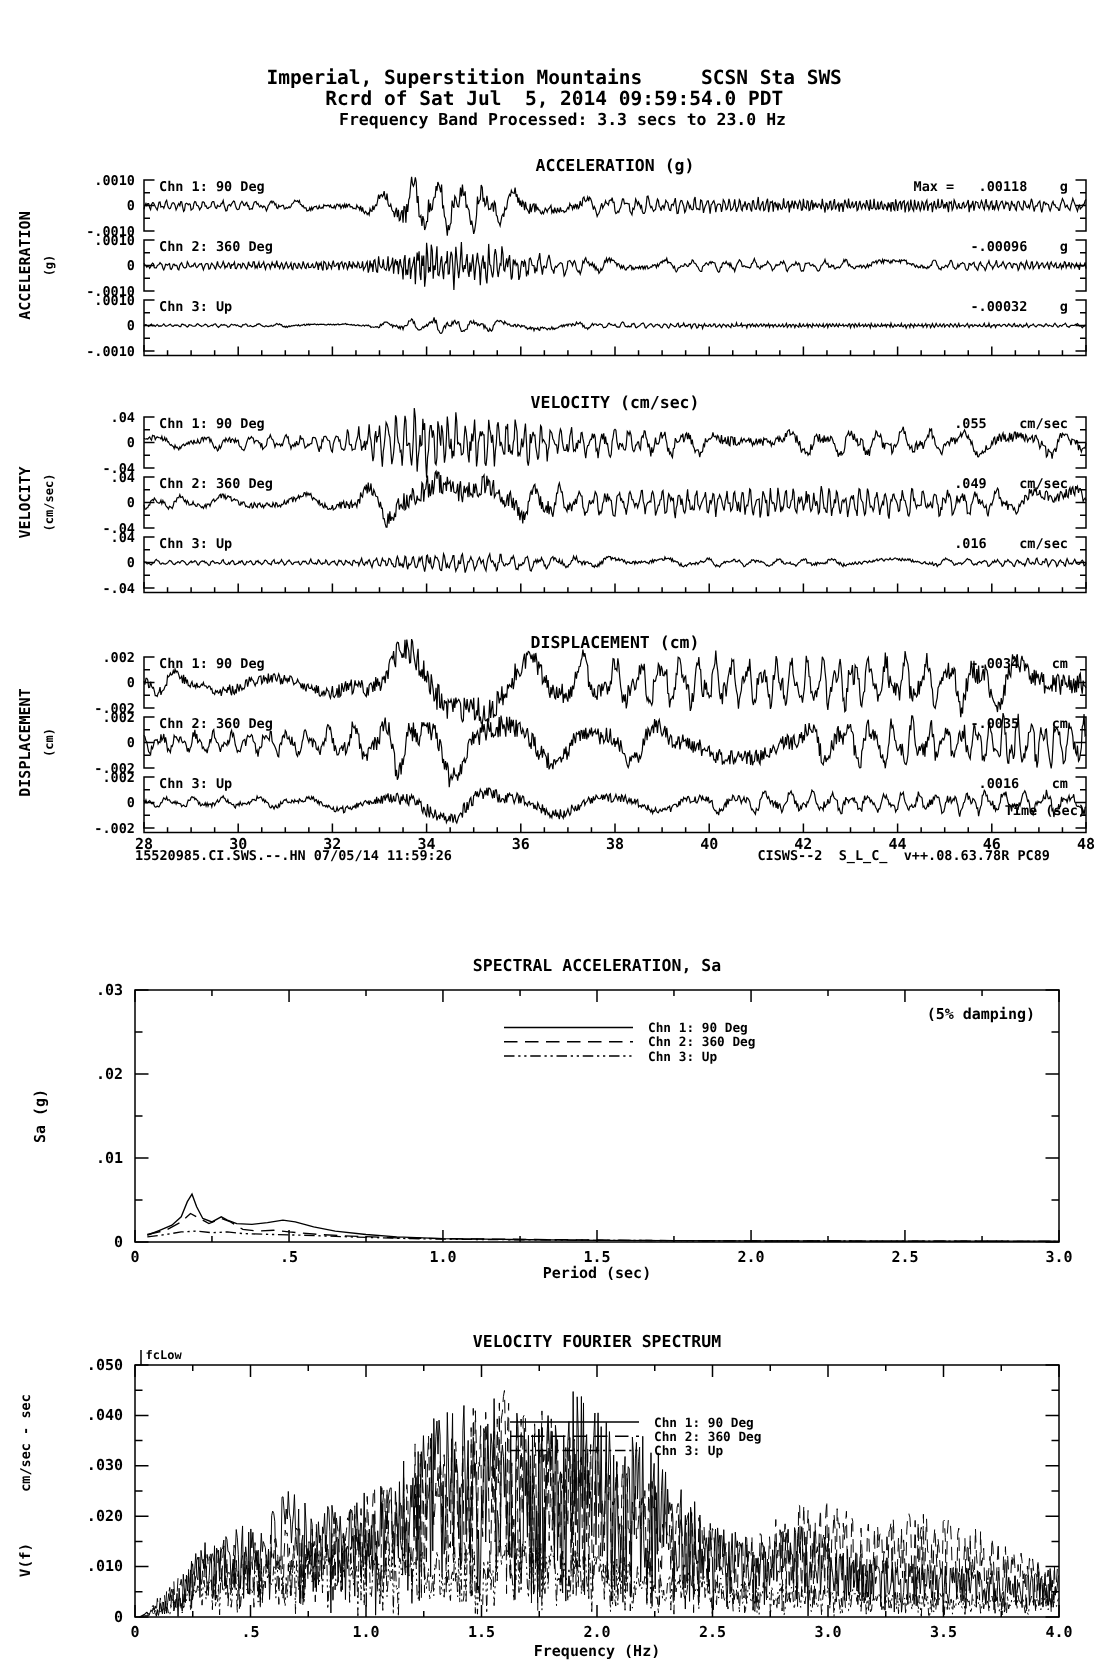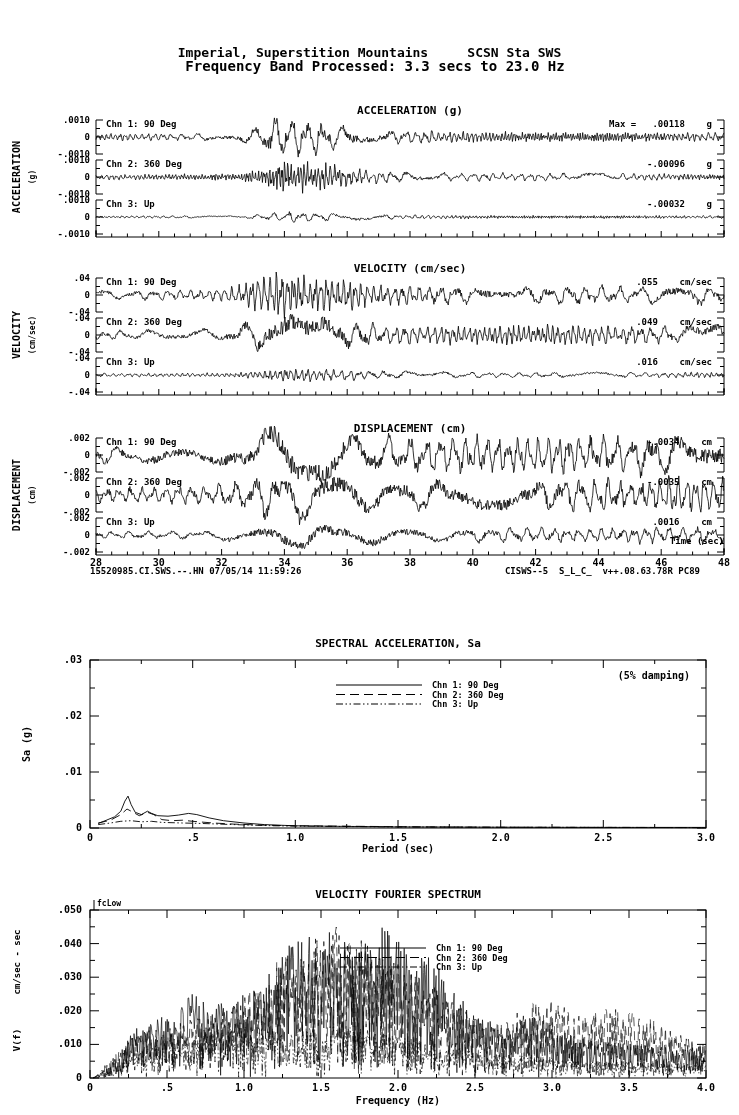--- a/index.html
+++ b/index.html
@@ -1,30 +1,31 @@
 <!DOCTYPE html>
 <html><head>
 <meta charset="utf-8">
 <style>
   html,body{margin:0;padding:0;background:#fff;}
   .page{position:relative;width:739px;height:1115px;background:#fff;color:#000;
         font-family:"DejaVu Sans Mono",monospace;overflow:hidden;}
   .hdr{position:absolute;left:0;top:46px;width:739px;text-align:center;font-weight:bold;}
   .hdr .h1{font-size:13px;line-height:14px;white-space:pre;}
-  .hdr .h2{font-size:14px;line-height:12px;white-space:pre;padding-left:11px;}
+  .hdr .h2{font-size:11px;line-height:12px;white-space:pre;padding-left:11px;}
   .ftr span{position:absolute;font-size:9px;font-weight:bold;white-space:pre;}
   svg{position:absolute;left:0;overflow:visible;}
   svg text{font-family:"DejaVu Sans Mono",monospace;font-weight:bold;fill:#000;white-space:pre;}
 </style>
 </head>
 <body>
 
 <div class="page">
   <div class="hdr">
     <div class="h1">Imperial, Superstition Mountains     SCSN Sta SWS</div>
+    <div class="h1">Rcrd of Sat Jul  5, 2014 09:59:54.0 PDT</div>
     <div class="h2">Frequency Band Processed: 3.3 secs to 23.0 Hz</div>
   </div>
 
   <svg id="ts-svg" viewBox="0 100 739 488" style="top:100px;width:739px;height:488px">
       <text x="410" y="114" font-size="11" text-anchor="middle" transform="">ACCELERATION&nbsp;(g)</text>
       <text x="20" y="177" font-size="10" text-anchor="middle" transform="rotate(-90 20 177)">ACCELERATION</text>
       <text x="35" y="177" font-size="8" text-anchor="middle" transform="rotate(-90 35 177)">(g)</text>
       <text x="90" y="123" font-size="9" text-anchor="end" transform="">.0010</text>
       <text x="90" y="140" font-size="9" text-anchor="end" transform="">0</text>
       <text x="90" y="157" font-size="9" text-anchor="end" transform="">-.0010</text>
@@ -115,21 +116,21 @@
       <text x="472.8" y="566" font-size="10" text-anchor="middle" transform="">40</text>
       <text x="535.5999999999999" y="566" font-size="10" text-anchor="middle" transform="">42</text>
       <text x="598.4000000000001" y="566" font-size="10" text-anchor="middle" transform="">44</text>
       <text x="661.2" y="566" font-size="10" text-anchor="middle" transform="">46</text>
       <text x="724" y="566" font-size="10" text-anchor="middle" transform="">48</text>
     </svg>
 
   <div class="ftr">
     <span style="left:90px;top:566px">15520985.CI.SWS.--.HN 07/05/14 11:59:26</span>
     <span style="left:96px;top:536px;width:628px;text-align:right;display:inline-block">Time (sec)</span>
-    <span style="right:39px;top:566px">CISWS--5  S_L_C_  v++.08.63.78R PC89</span>
+    <span style="right:39px;top:566px">CISWS--2  S_L_C_  v++.08.63.78R PC89</span>
   </div>
 
   <svg id="sa-svg" viewBox="0 620 739 245" style="top:620px;width:739px;height:245px">
       <rect x="90" y="660" width="616" height="168" fill="none" stroke="#000" stroke-width="1"></rect>
       <text x="90" y="841" font-size="10" text-anchor="middle" transform="">0</text>
       <text x="192.66666666666666" y="841" font-size="10" text-anchor="middle" transform="">.5</text>
       <text x="295.3333333333333" y="841" font-size="10" text-anchor="middle" transform="">1.0</text>
       <text x="398" y="841" font-size="10" text-anchor="middle" transform="">1.5</text>
       <text x="500.66666666666663" y="841" font-size="10" text-anchor="middle" transform="">2.0</text>
       <text x="603.3333333333334" y="841" font-size="10" text-anchor="middle" transform="">2.5</text>

